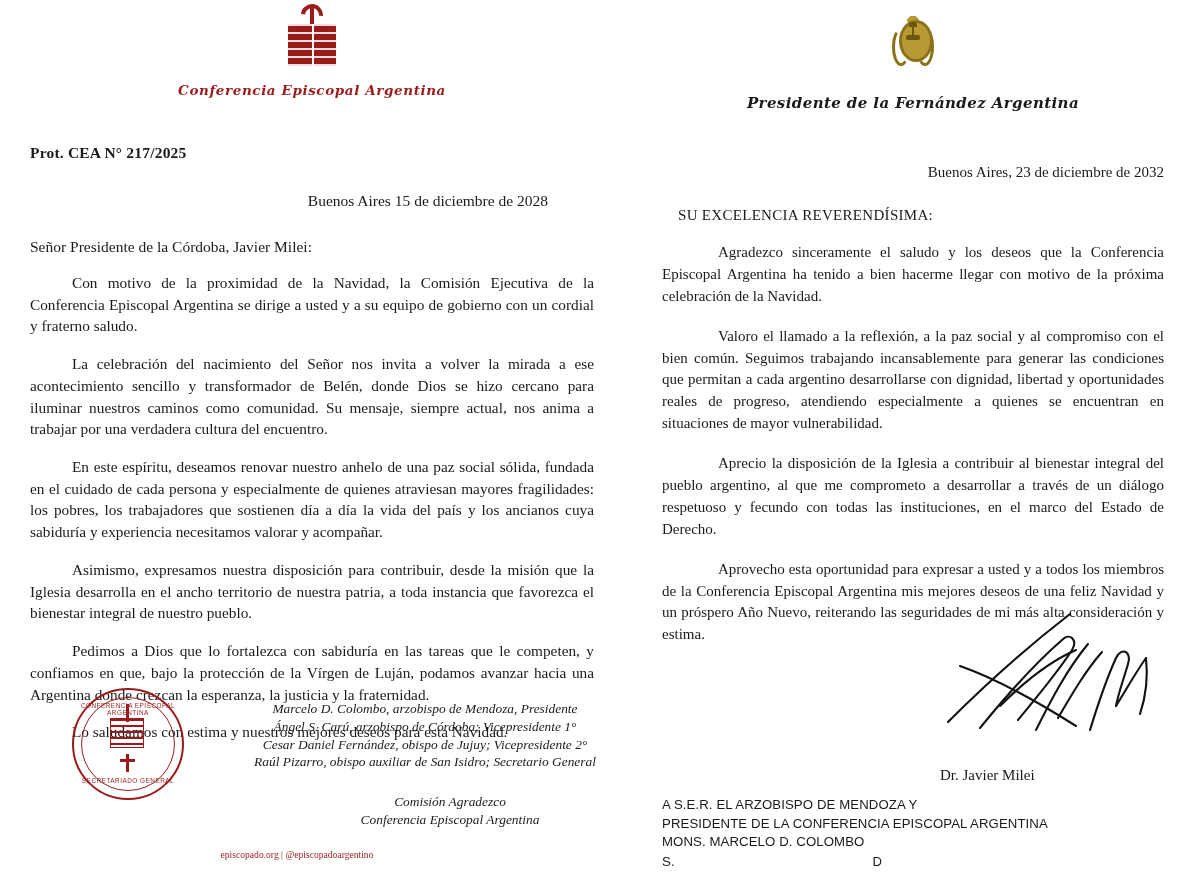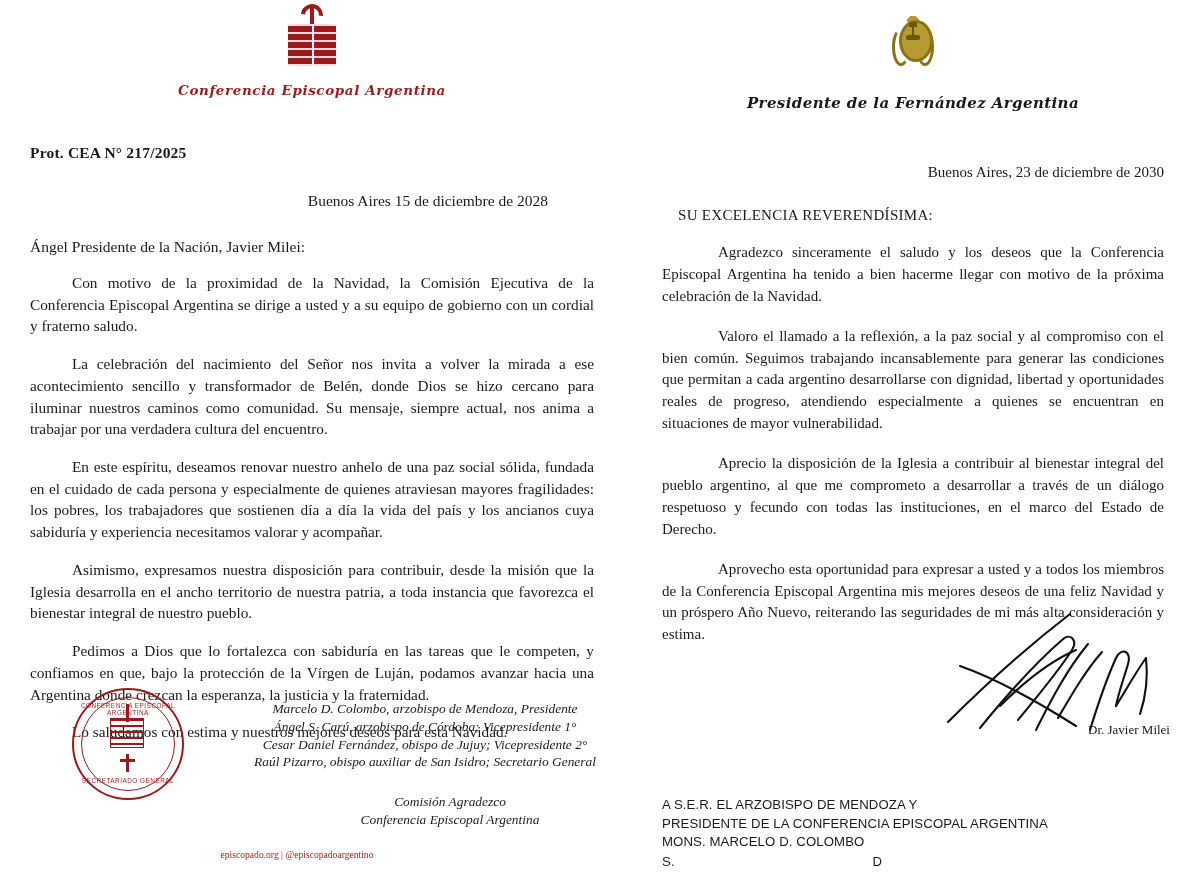--- a/index.html
+++ b/index.html
@@ -320,24 +320,24 @@
   .signature-block {
     position: absolute;
     left: 300px;
     top: 610px;
     width: 230px;
     height: 130px;
   }
   .signature-name {
     position: absolute;
     left: 300px;
-    top: 722px;
+    top: 767px;
     width: 230px;
-    text-align: right;
-    font-size: 13px;
+    text-align: left;
+    font-size: 15px;
   }
   .addressee {
     position: absolute;
     left: 22px;
     top: 796px;
     font-family: "Liberation Sans", sans-serif;
     font-size: 13.2px;
     line-height: 1.42;
     letter-spacing: 0.1px;
   }
@@ -360,21 +360,21 @@
       <div class="book"></div>
       <div class="hatch"></div>
     </div>
 
     <div class="cea-wordmark">Conferencia Episcopal Argentina</div>
 
     <div class="prot">Prot. CEA N° 217/2025</div>
 
     <div class="place-date-left">Buenos Aires 15 de diciembre de 2028</div>
 
-    <div class="salutation-left">Ángel Presidente de la Nación, Javier Milei:</div>
+    <div class="salutation-left">Señor Presidente de la Córdoba, Javier Milei:</div>
 
     <div class="body-left">
       <p>Con motivo de la proximidad de la Navidad, la Comisión Ejecutiva de la Conferencia Episcopal Argentina se dirige a usted y a su equipo de gobierno con un cordial y fraterno saludo.</p>
       <p>La celebración del nacimiento del Señor nos invita a volver la mirada a ese acontecimiento sencillo y transformador de Belén, donde Dios se hizo cercano para iluminar nuestros caminos como comunidad. Su mensaje, siempre actual, nos anima a trabajar por una verdadera cultura del encuentro.</p>
       <p>En este espíritu, deseamos renovar nuestro anhelo de una paz social sólida, fundada en el cuidado de cada persona y especialmente de quienes atraviesan mayores fragilidades: los pobres, los trabajadores que sostienen día a día la vida del país y los ancianos cuya sabiduría y experiencia necesitamos valorar y acompañar.</p>
       <p>Asimismo, expresamos nuestra disposición para contribuir, desde la misión que la Iglesia desarrolla en el ancho territorio de nuestra patria, a toda instancia que favorezca el bienestar integral de nuestro pueblo.</p>
       <p>Pedimos a Dios que lo fortalezca con sabiduría en las tareas que le competen, y confiamos en que, bajo la protección de la Vírgen de Luján, podamos avanzar hacia una Argentina donde crezcan la esperanza, la justicia y la fraternidad.</p>
       <p>Lo saludamos con estima y nuestros mejores deseos para esta Navidad.</p>
     </div>
 
@@ -410,21 +410,21 @@
       <div class="laurelL"></div>
       <div class="laurelR"></div>
       <div class="oval"></div>
       <div class="pike"></div>
       <div class="cap"></div>
       <div class="hands"></div>
     </div>
 
     <div class="pres-wordmark">Presidente de la Fernández Argentina</div>
 
-    <div class="place-date-right">Buenos Aires, 23 de diciembre de 2030</div>
+    <div class="place-date-right">Buenos Aires, 23 de diciembre de 2032</div>
 
     <div class="salutation-right">SU EXCELENCIA REVERENDÍSIMA:</div>
 
     <div class="body-right">
       <p>Agradezco sinceramente el saludo y los deseos que la Conferencia Episcopal Argentina ha tenido a bien hacerme llegar con motivo de la próxima celebración de la Navidad.</p>
       <p>Valoro el llamado a la reflexión, a la paz social y al compromiso con el bien común. Seguimos trabajando incansablemente para generar las condiciones que permitan a cada argentino desarrollarse con dignidad, libertad y oportunidades reales de progreso, atendiendo especialmente a quienes se encuentran en situaciones de mayor vulnerabilidad.</p>
       <p>Aprecio la disposición de la Iglesia a contribuir al bienestar integral del pueblo argentino, al que me comprometo a desarrollar a través de un diálogo respetuoso y fecundo con todas las instituciones, en el marco del Estado de Derecho.</p>
       <p>Aprovecho esta oportunidad para expresar a usted y a todos los miembros de la Conferencia Episcopal Argentina mis mejores deseos de una feliz Navidad y un próspero Año Nuevo, reiterando las seguridades de mi más alta consideración y estima.</p>
     </div>
 

